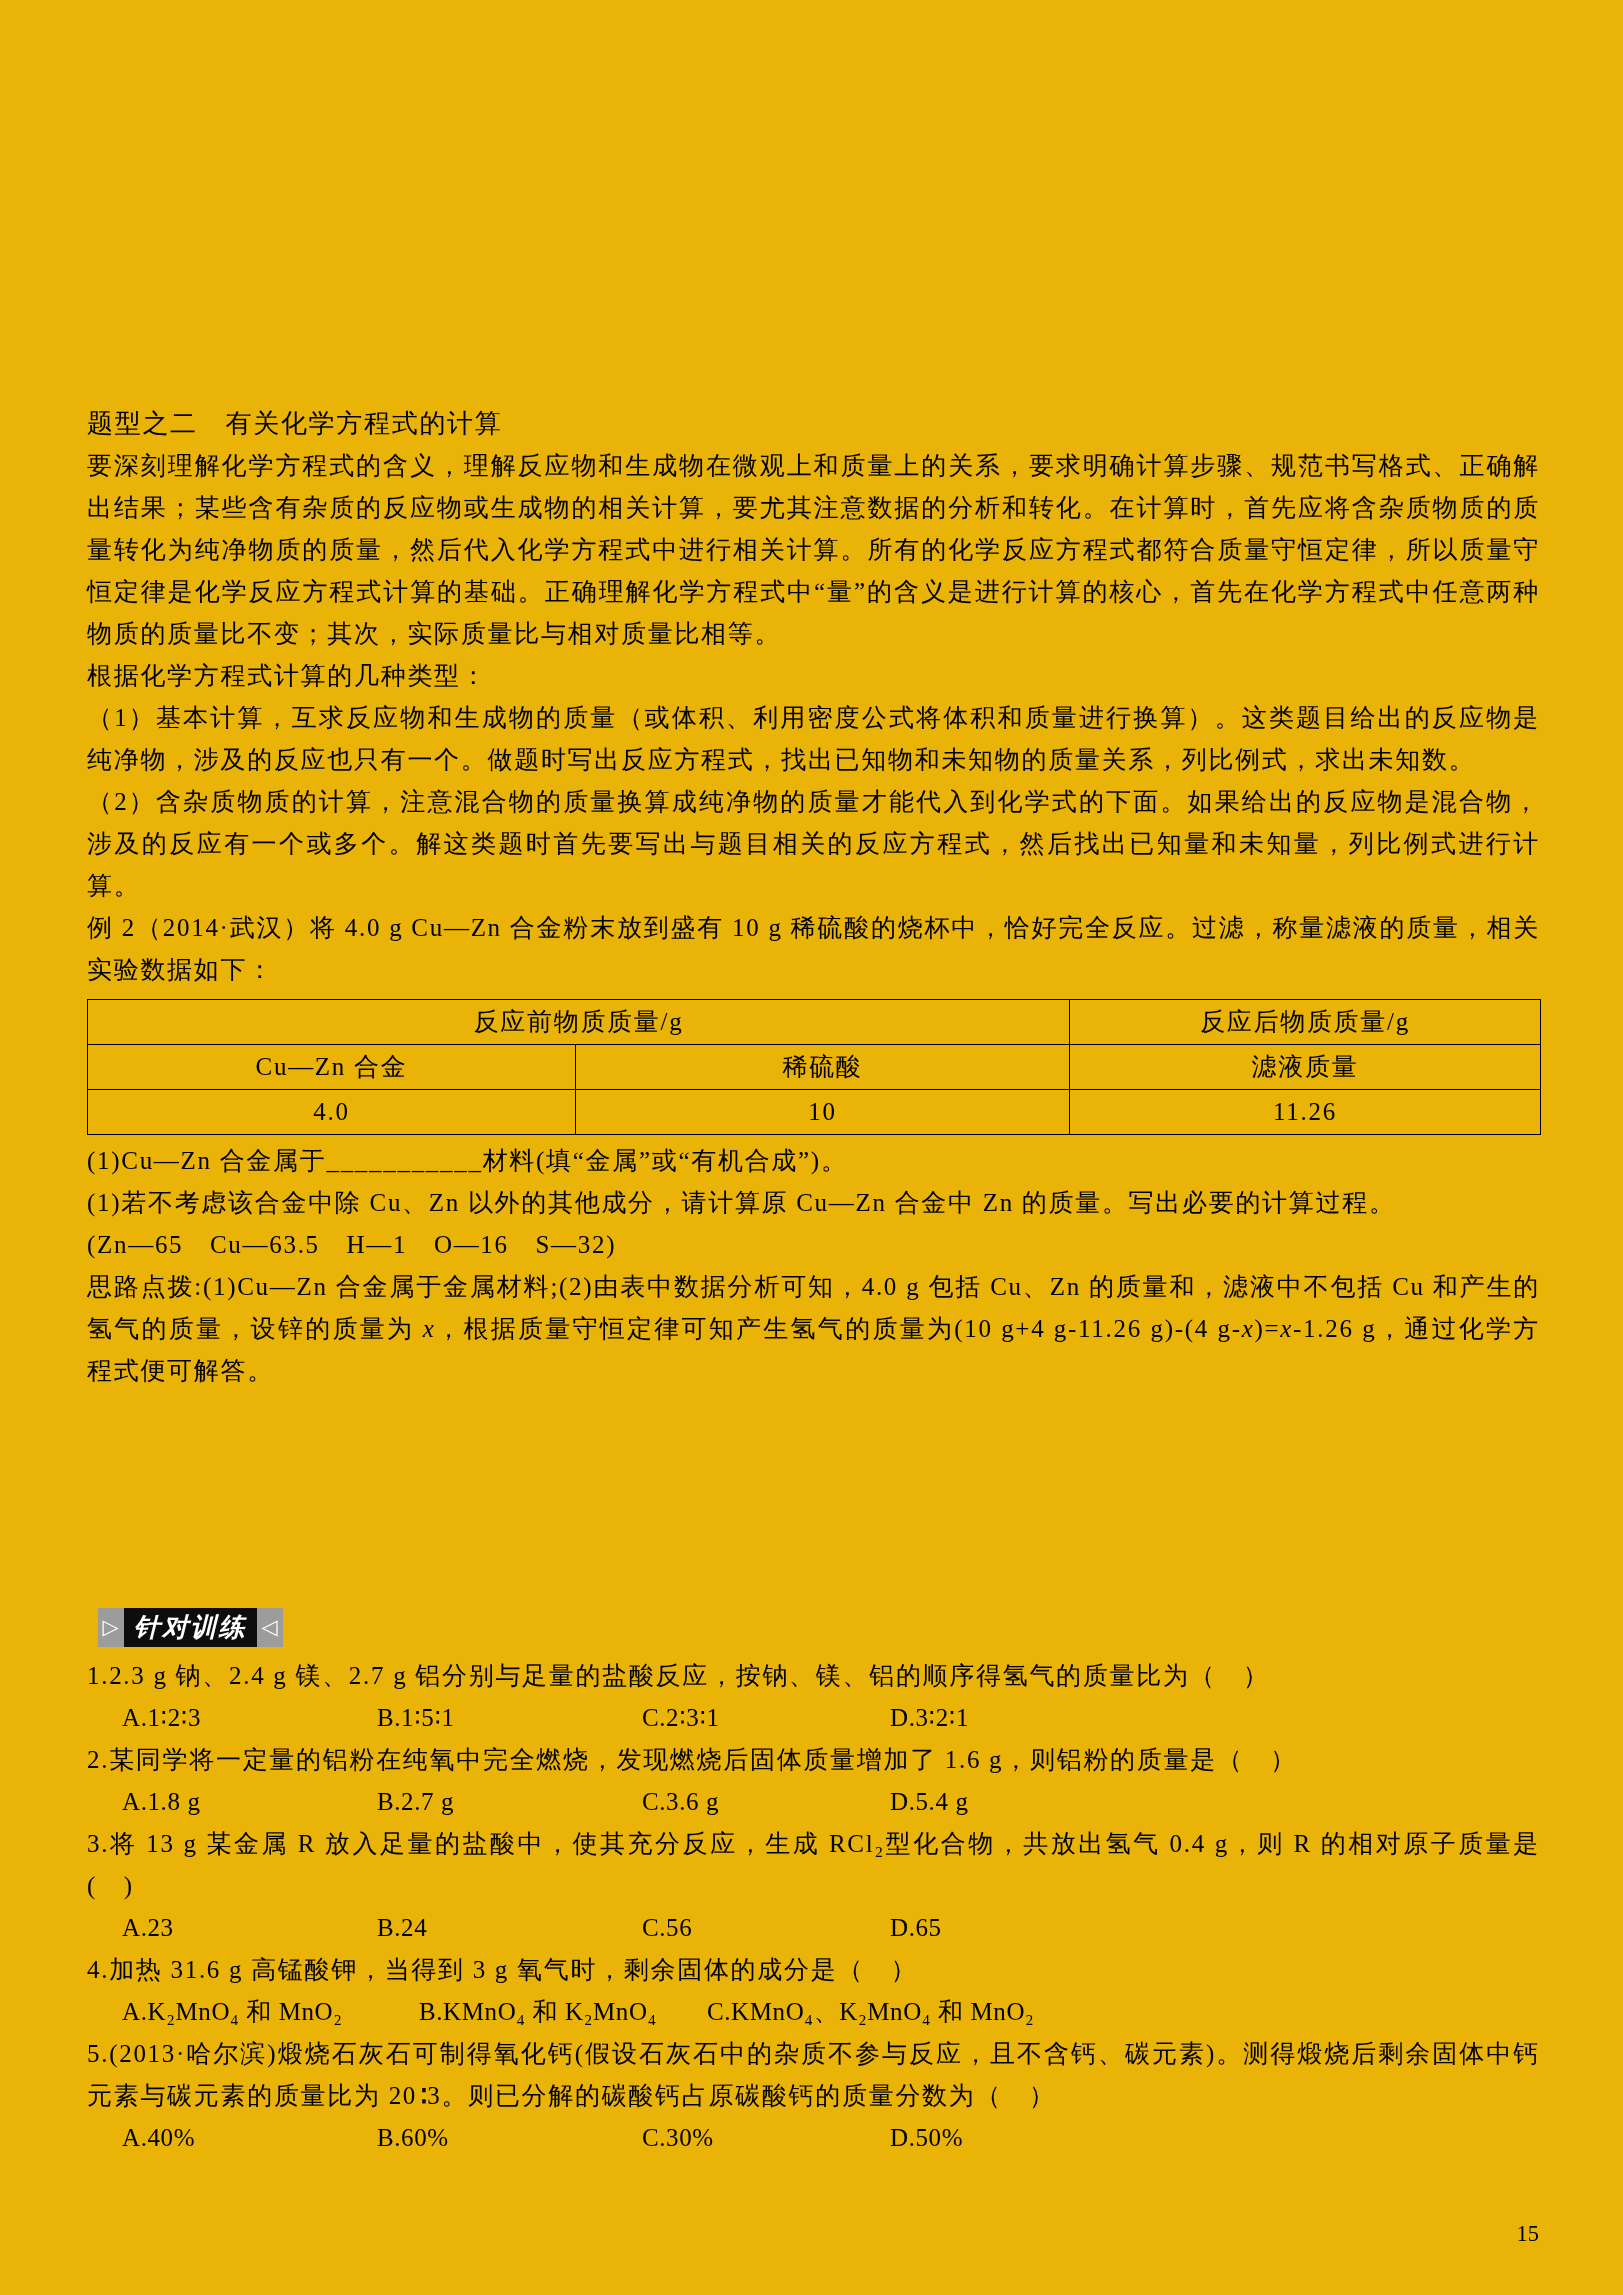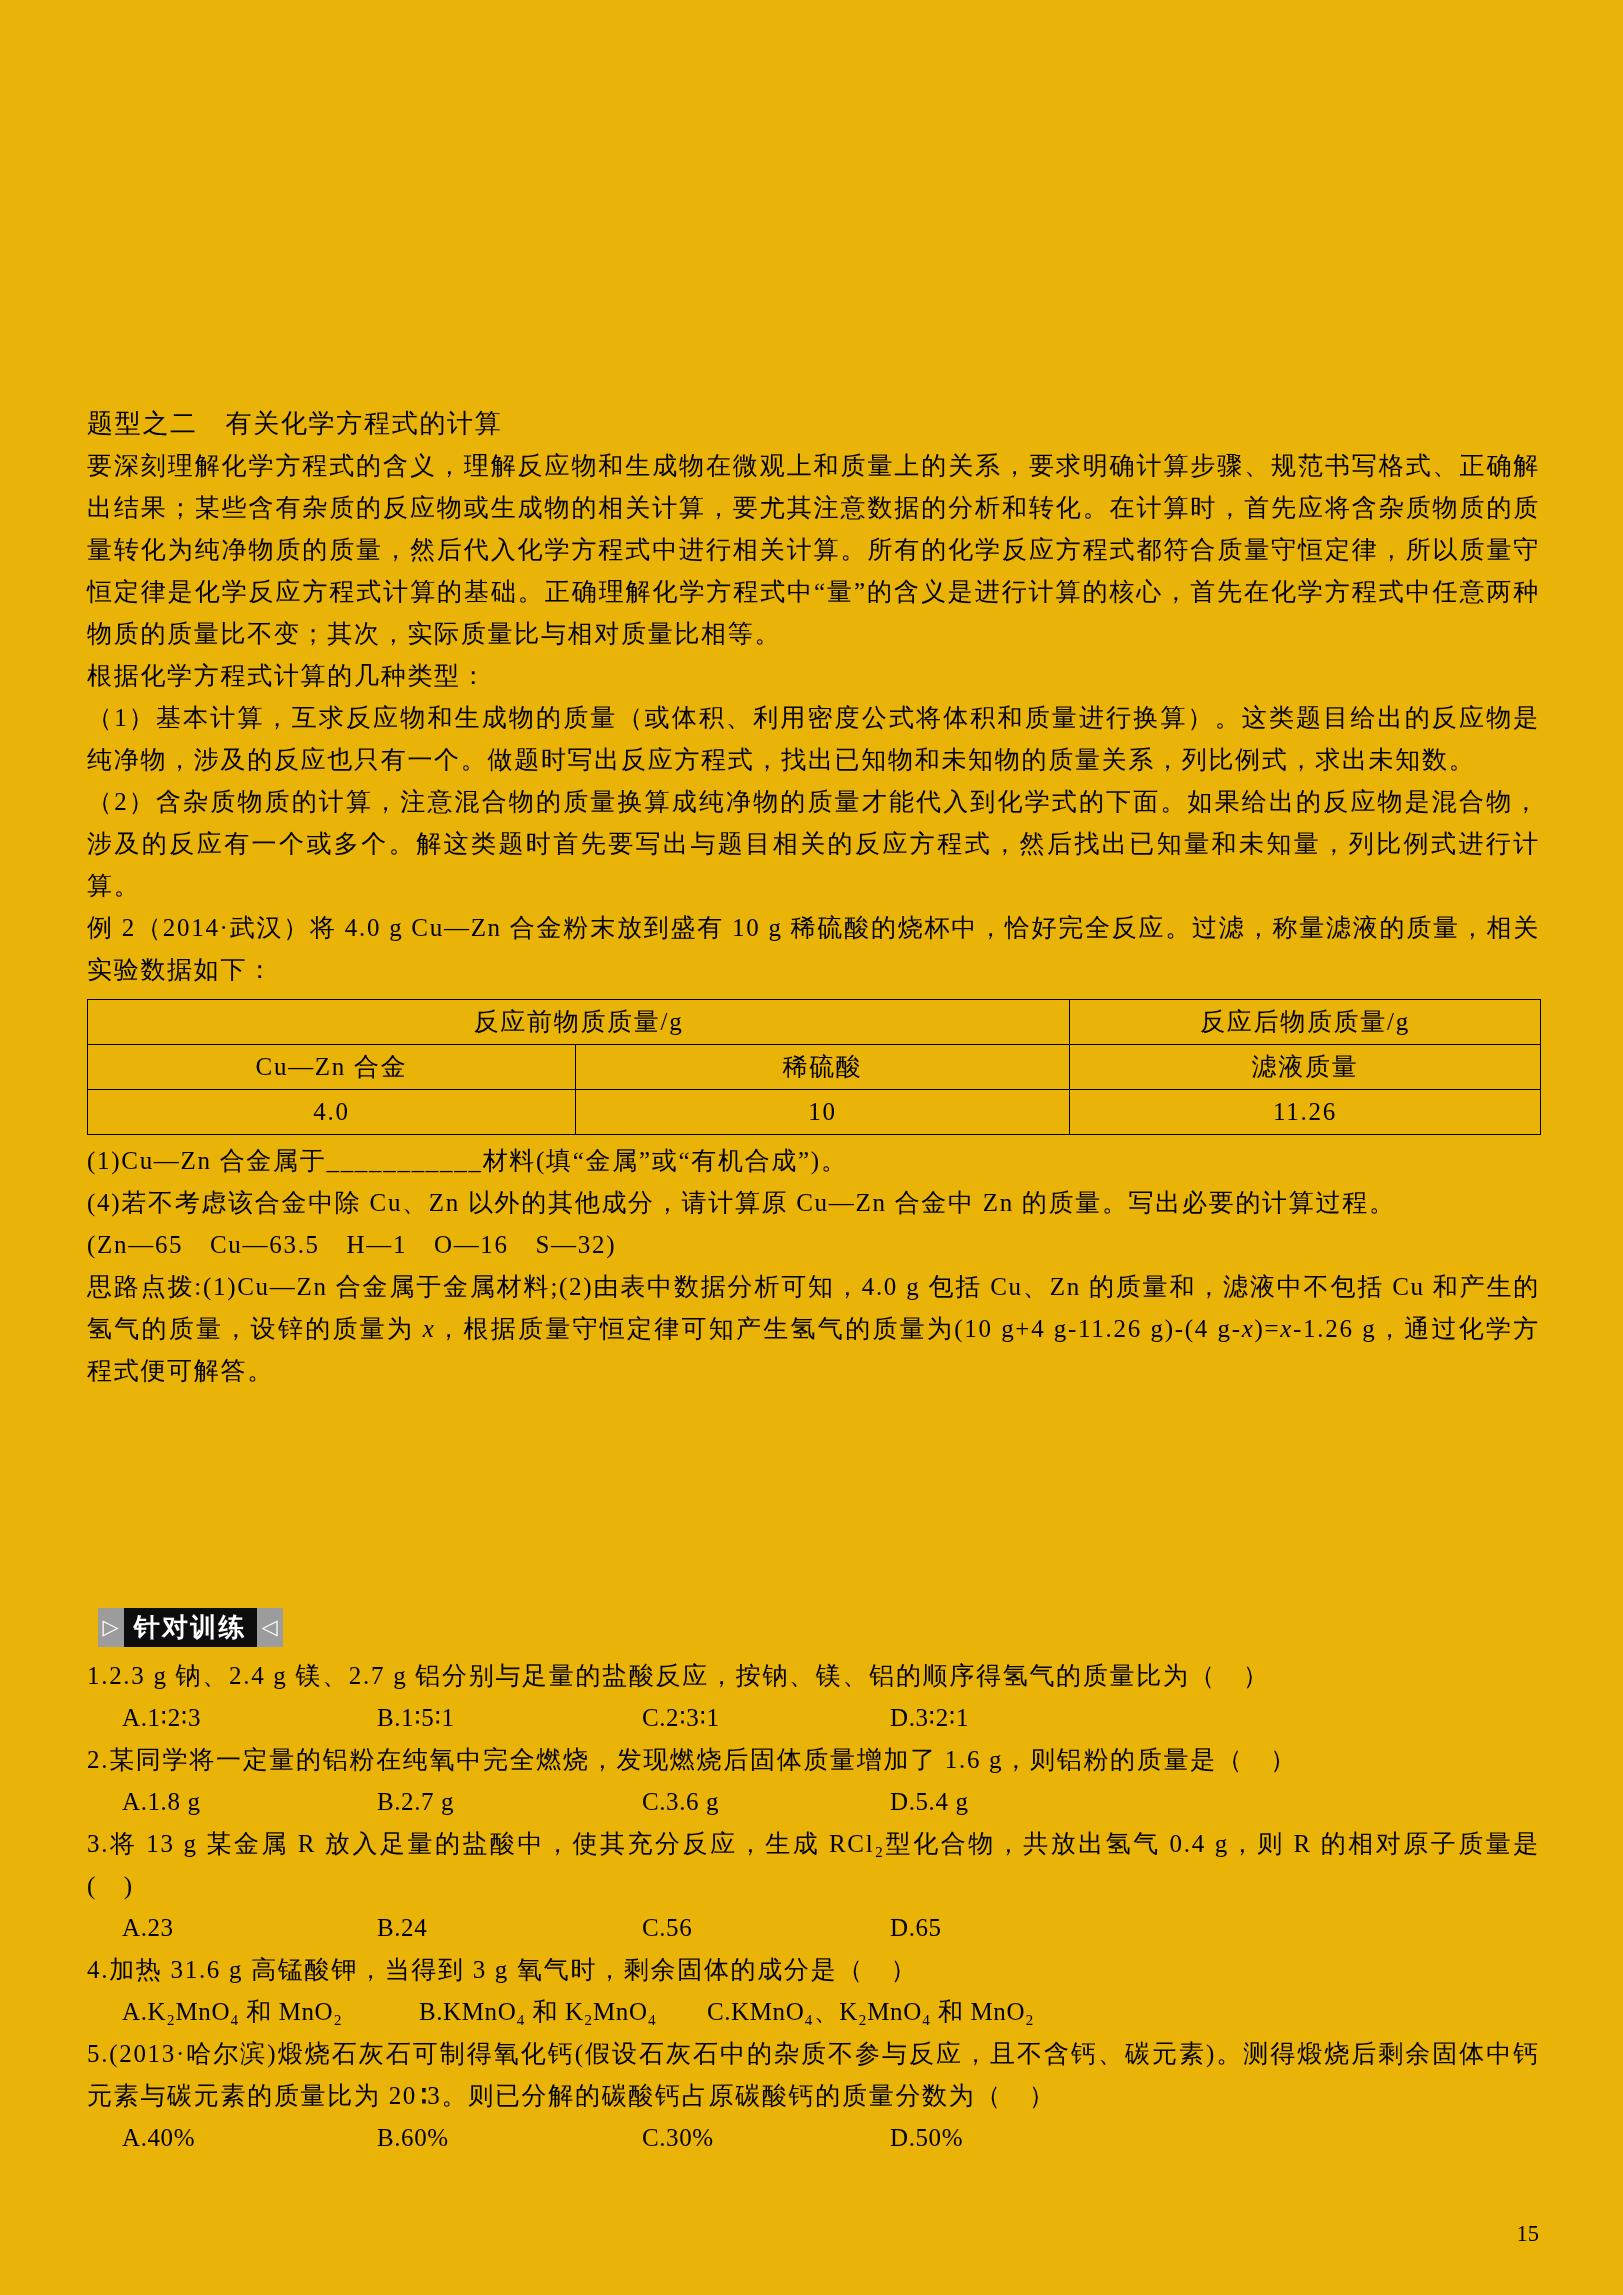--- a/index.html
+++ b/index.html
@@ -29,21 +29,21 @@
   }
   .tri {
     width:26px; background:#9c9c9c; color:#ffffff; display:flex;
     align-items:center; justify-content:center;
     font-family:"DejaVu Sans",sans-serif; font-size:21px; line-height:1;
   }
   .badge-label {
     flex:1; background:#0d0d0d; color:#ffffff; display:flex;
     align-items:center; justify-content:center;
     font-family:"Liberation Sans","DejaVu Sans",sans-serif;
-    font-weight:bold; font-size:26px; letter-spacing:2.2px;
+    font-weight:bold; font-size:26px; letter-spacing:2.2px;font-style:italic;
   }
   .opts {
     display:grid; grid-template-columns:255px 265px 248px 1fr;
     line-height:42px; letter-spacing:0.6px;
   }
   .opts.wide { grid-template-columns:297px 288px 388px 1fr; }
   .opts span { white-space:nowrap;margin-left:35px; }
   .pagenum {
     position:absolute; right:84px; bottom:48px; font-size:22.4px;
     font-family:"Liberation Serif","DejaVu Serif",serif;
@@ -81,21 +81,21 @@
         </tr>
         <tr>
           <td>4.0</td>
           <td>10</td>
           <td>11.26</td>
         </tr>
       </tbody>
     </table>
 
     <p>(1)Cu—Zn 合金属于___________材料(填“金属”或“有机合成”)。</p>
-    <p>(4)若不考虑该合金中除 Cu、Zn 以外的其他成分，请计算原 Cu—Zn 合金中 Zn 的质量。写出必要的计算过程。</p>
+    <p>(1)若不考虑该合金中除 Cu、Zn 以外的其他成分，请计算原 Cu—Zn 合金中 Zn 的质量。写出必要的计算过程。</p>
     <p>(Zn—65　Cu—63.5　H—1　O—16　S—32)</p>
 
     <p><span class="hint-label">思路点拨:</span><span>(1)Cu—Zn 合金属于金属材料;(2)由表中数据分析可知，4.0 g 包括 Cu、Zn 的质量和，滤液中不包括 Cu 和产生的氢气的质量，设锌的质量为 </span><span class="var">x</span><span>，根据质量守恒定律可知产生氢气的质量为(10 g+4 g-11.26 g)-(4 g-</span><span class="var">x</span><span>)=</span><span class="var">x</span><span>-1.26 g，通过化学方程式便可解答。</span></p>
 
     <div class="gap"></div>
 
     <div class="badge">
       <span class="tri">▷</span>
       <span class="badge-label">针对训练</span>
       <span class="tri">◁</span>

